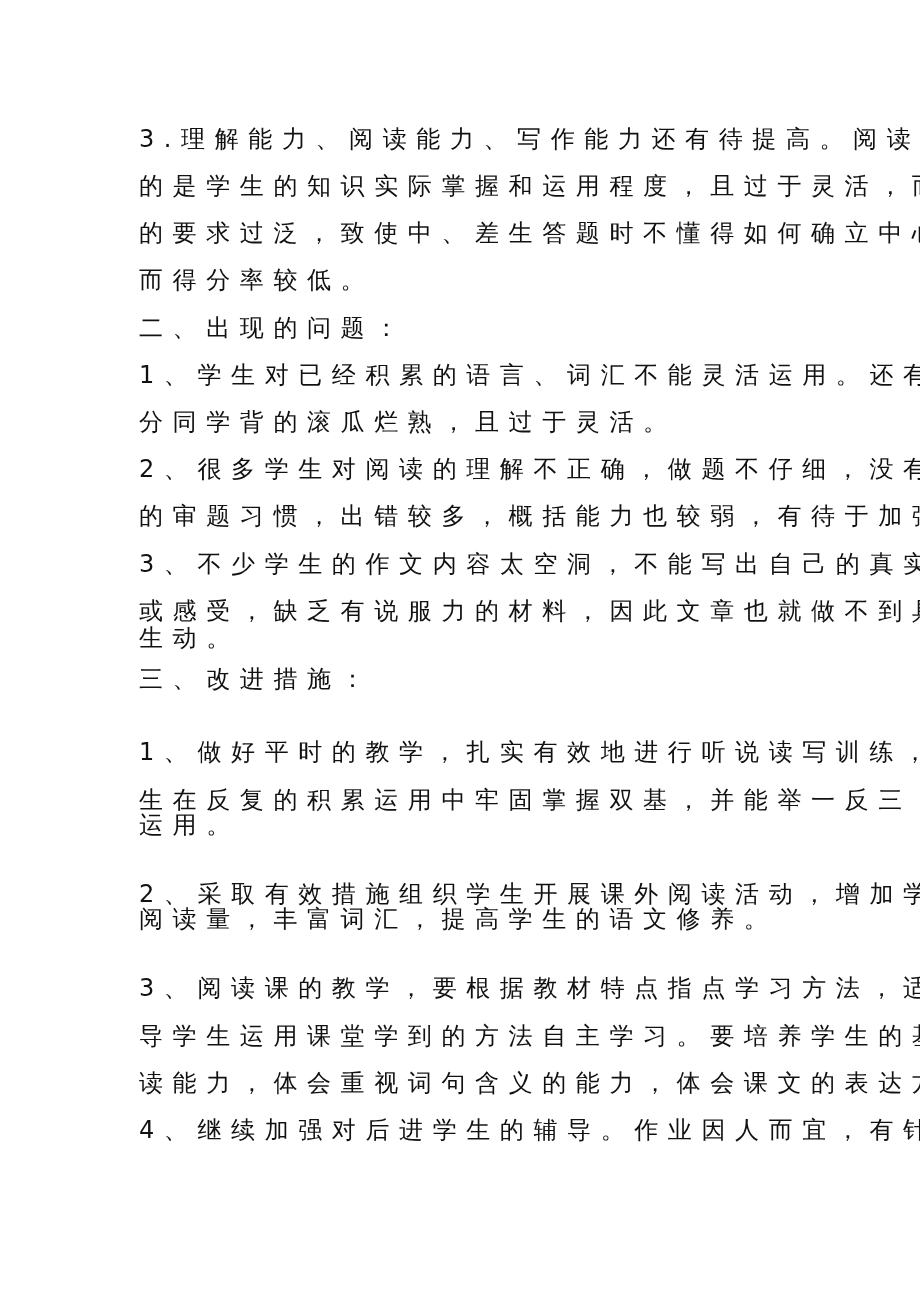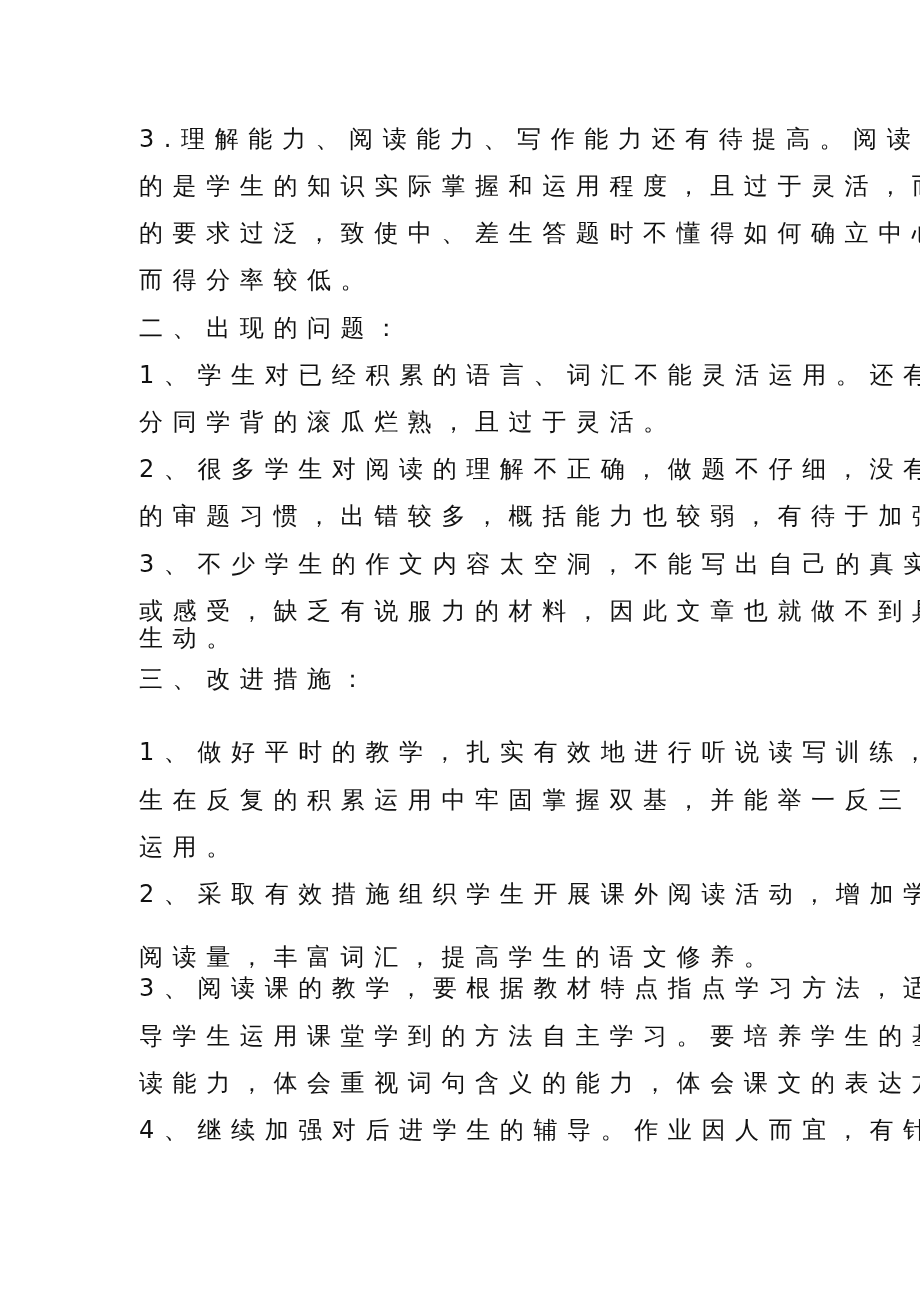--- a/index.html
+++ b/index.html
@@ -30,20 +30,20 @@
   <div class="line" style="top:360px">1、学生对已经积累的语言、词汇不能灵活运用。还有一部</div>
   <div class="line" style="top:407px">分同学背的滚瓜烂熟，且过于灵活。</div>
   <div class="line" style="top:454px">2、很多学生对阅读的理解不正确，做题不仔细，没有良好</div>
   <div class="line" style="top:501px">的审题习惯，出错较多，概括能力也较弱，有待于加强。</div>
   <div class="line" style="top:549px">3、不少学生的作文内容太空洞，不能写出自己的真实想法</div>
   <div class="line" style="top:596px">或感受，缺乏有说服力的材料，因此文章也就做不到具体、</div>
   <div class="line" style="top:623px">生动。</div>
   <div class="line" style="top:664px">三、改进措施：</div>
   <div class="line" style="top:737px">1、做好平时的教学，扎实有效地进行听说读写训练，让学</div>
   <div class="line" style="top:785px">生在反复的积累运用中牢固掌握双基，并能举一反三，灵活</div>
-  <div class="line" style="top:832px">运用。</div>
+  <div class="line" style="top:810px">运用。</div>
   <div class="line" style="top:879px">2、采取有效措施组织学生开展课外阅读活动，增加学生的</div>
-  <div class="line" style="top:942px">阅读量，丰富词汇，提高学生的语文修养。</div>
+  <div class="line" style="top:904px">阅读量，丰富词汇，提高学生的语文修养。</div>
   <div class="line" style="top:973px">3、阅读课的教学，要根据教材特点指点学习方法，适当引</div>
   <div class="line" style="top:1021px">导学生运用课堂学到的方法自主学习。要培养学生的基本阅</div>
   <div class="line" style="top:1068px">读能力，体会重视词句含义的能力，体会课文的表达方法。</div>
   <div class="line" style="top:1115px">4、继续加强对后进学生的辅导。作业因人而宜，有针对性</div>
 </div>
 
 </body></html>

